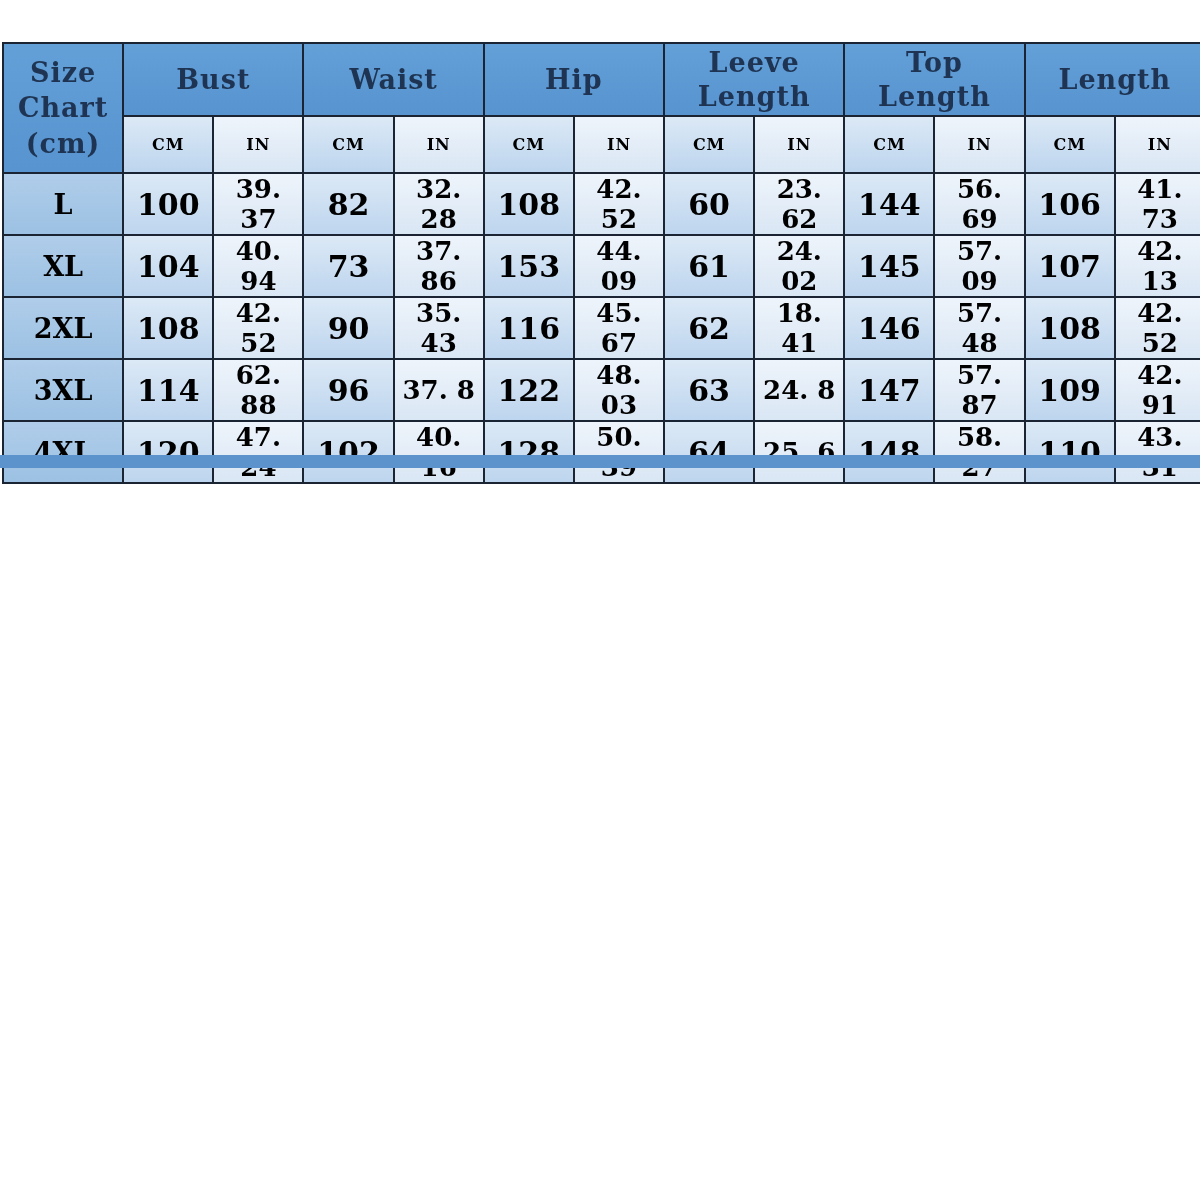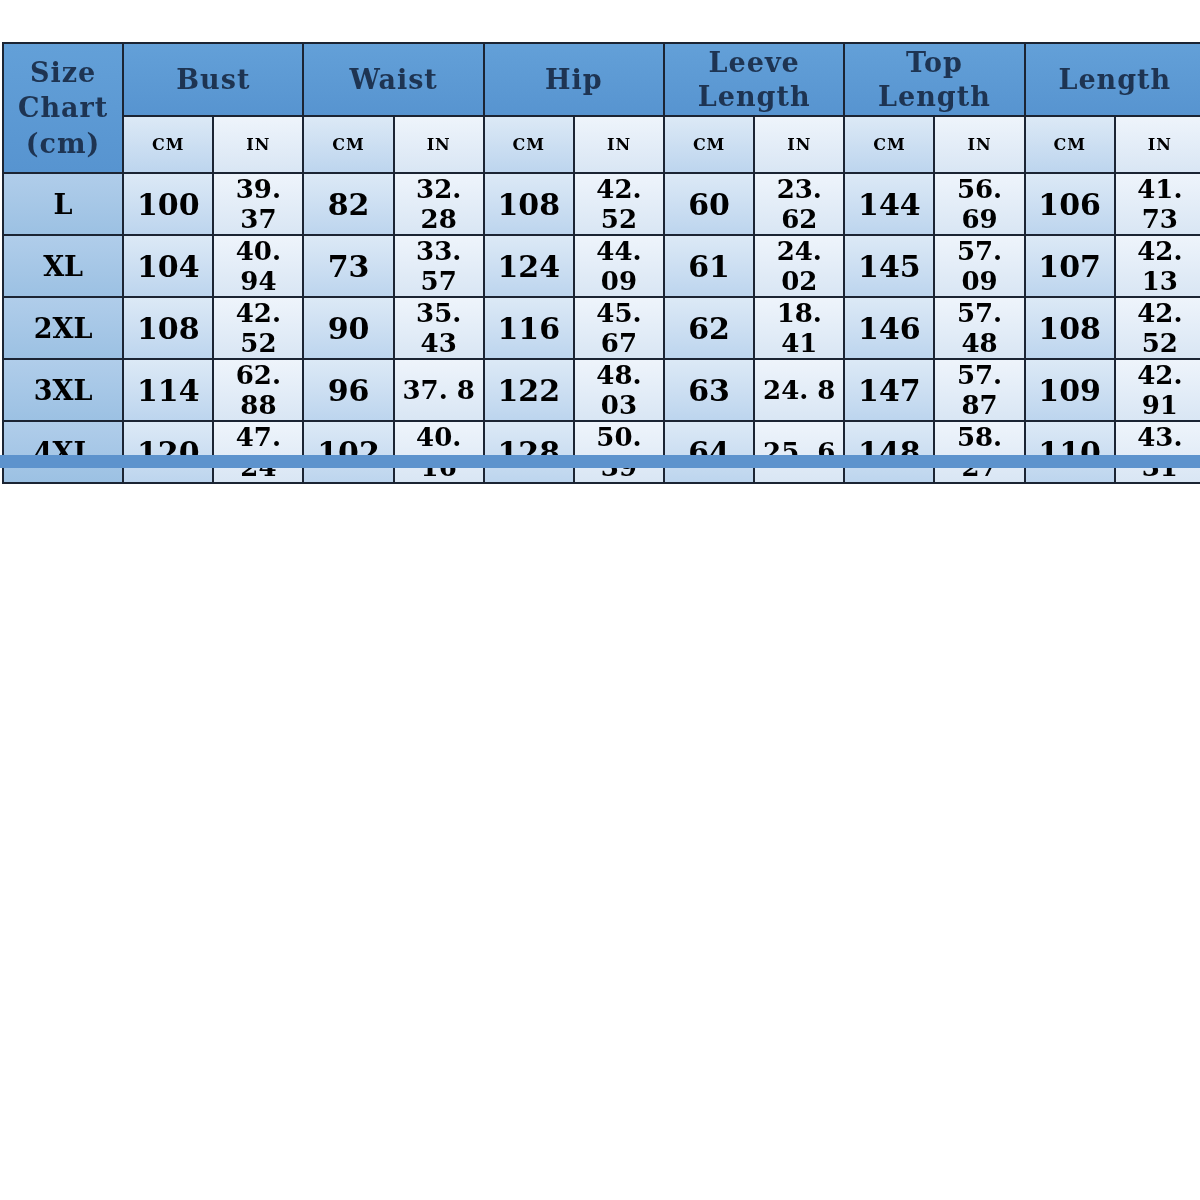--- a/index.html
+++ b/index.html
@@ -130,22 +130,22 @@
           <td class="cm">144</td>
           <td class="in">56. 69</td>
           <td class="cm">106</td>
           <td class="in">41. 73</td>
         </tr>
         <tr class="data-row">
           <th class="size">XL</th>
           <td class="cm">104</td>
           <td class="in">40. 94</td>
           <td class="cm">73</td>
-          <td class="in">33. 57</td>
-          <td class="cm">124</td>
+          <td class="in">37. 86</td>
+          <td class="cm">153</td>
           <td class="in">44. 09</td>
           <td class="cm">61</td>
           <td class="in">24. 02</td>
           <td class="cm">145</td>
           <td class="in">57. 09</td>
           <td class="cm">107</td>
           <td class="in">42. 13</td>
         </tr>
         <tr class="data-row">
           <th class="size">2XL</th>

